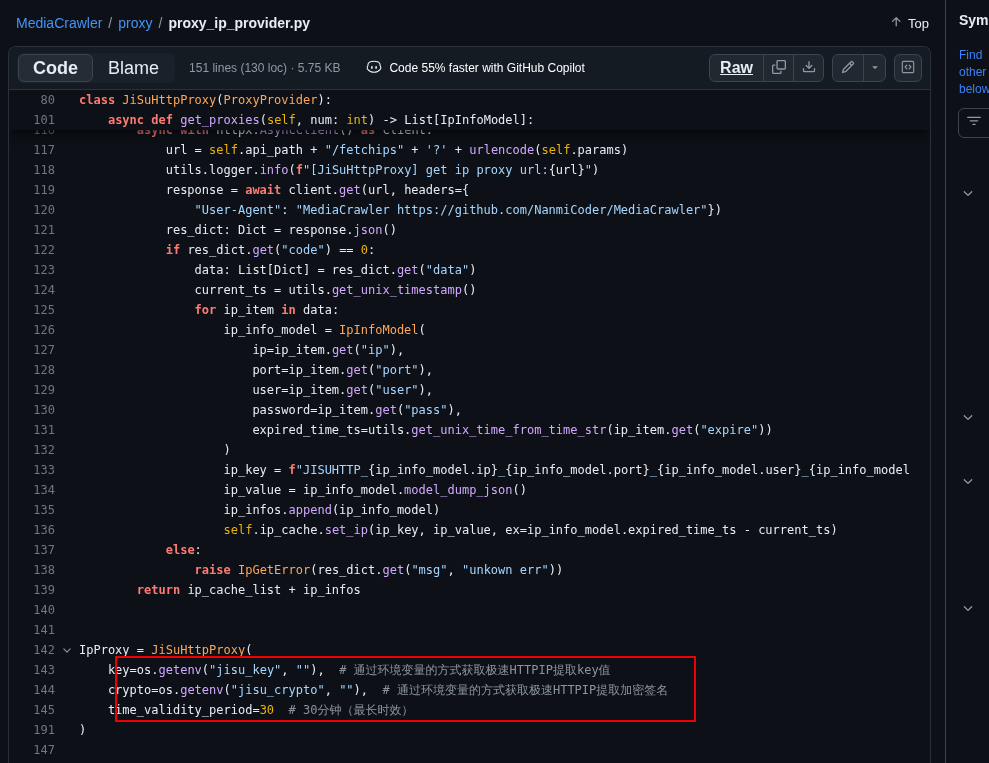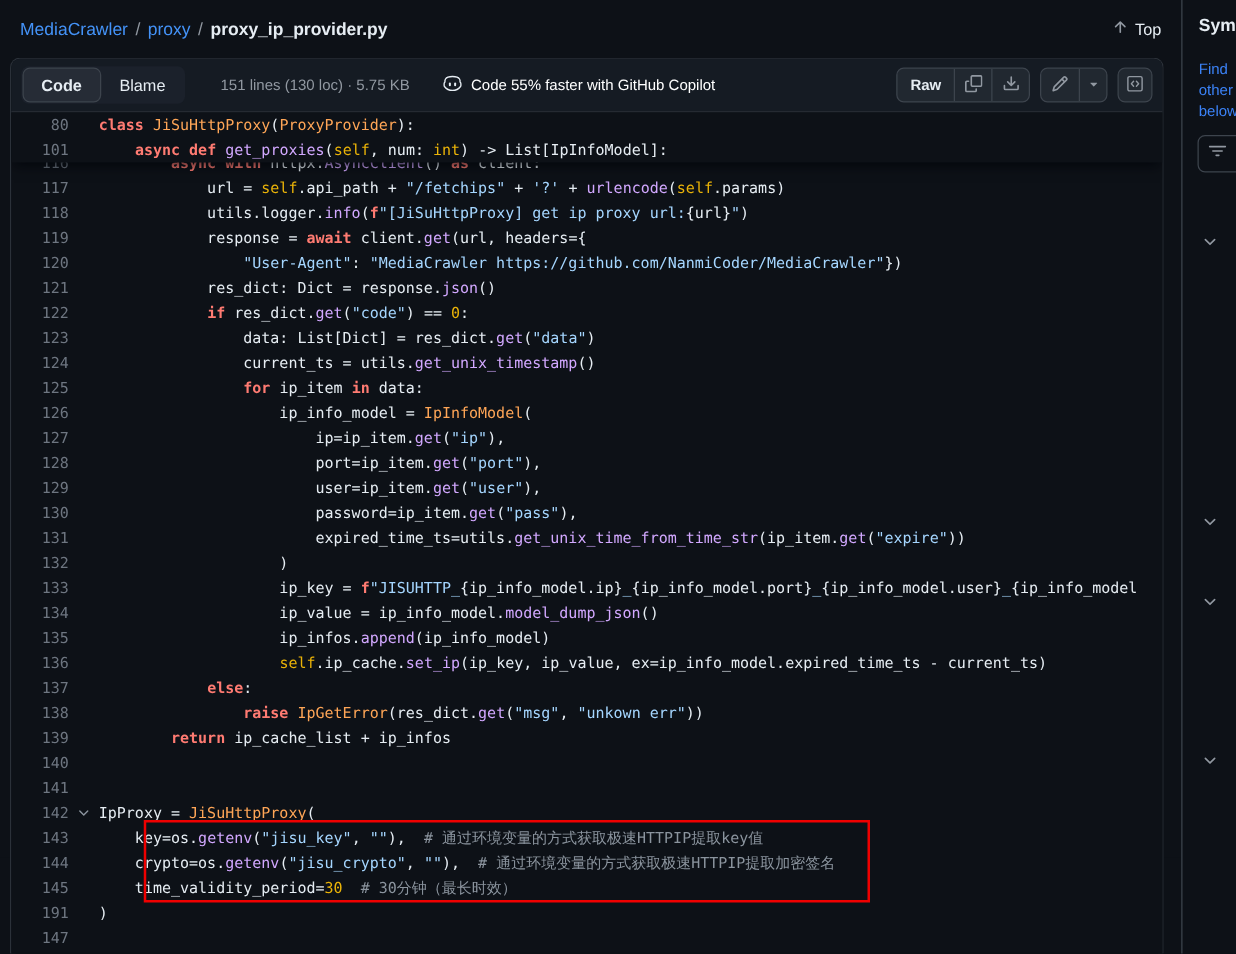--- a/index.html
+++ b/index.html
@@ -22,36 +22,36 @@
   #file-box { position:absolute; left:8px; top:46px; width:923px; height:717px;
     border:1px solid #2b3139; border-bottom:none; border-radius:8px 8px 0 0;
     overflow:hidden; background:#0d1117; }
 
   
   #toolbar { height:43px; display:flex; align-items:center; justify-content:space-between;
     padding:0 8px; background:#151b23; border-bottom:1px solid #2b3139; }
   .tb-left { display:flex; align-items:center; }
   .seg-control { display:flex; align-items:center; background:#1b212b; border-radius:6px;
     height:30px; padding:1px; }
-  .seg-item { height:28px; padding:0 14px; display:flex; align-items:center; font-size:13px;
+  .seg-item { height:28px; padding:0 14px; display:flex; align-items:center; font-size:18px;
     color:#e6edf3; background:transparent; border:1px solid transparent; border-radius:6px;
     cursor:pointer; font-family:inherit; }
   .seg-item.selected { background:#262c36; border-color:#3d444d; font-weight:700; }
-  .file-stats { margin-left:28px; font-size:12px; color:#9198a1; white-space:nowrap; }
+  .file-stats { margin-left:14px; font-size:12px; color:#9198a1; white-space:nowrap; }
   .copilot { margin-left:26px; display:flex; align-items:center; gap:7px; font-size:12px;
     color:#ffffff; cursor:pointer; white-space:nowrap; }
   .copilot svg { color:#e6edf3; }
 
   .tb-right { display:flex; align-items:center; gap:8px; }
   .btn-group { display:flex; align-items:stretch; height:28px; border:1px solid #3d444d;
     border-radius:6px; overflow:hidden; background:#212830; }
   .btn-group > * { display:flex; align-items:center; justify-content:center;
     background:transparent; border:0; cursor:pointer; color:#9198a1; font-family:inherit; }
   .btn-group > * + * { border-left:1px solid #3d444d; }
-  .raw-label { padding:0 10px; font-size:12px; font-weight:700; color:#e6edf3; }
+  .raw-label { padding:0 10px; font-size:16px; font-weight:700; color:#e6edf3;text-decoration:underline; }
   .icon-btn-seg { width:30px; }
   .icon-btn-sm { width:22px; }
   .lone-btn { width:28px; height:28px; display:flex; align-items:center; justify-content:center;
     border:1px solid #3d444d; border-radius:6px; background:#212830; color:#9198a1; cursor:pointer; }
 
   
   #code-pane { position:relative; height:672px; background:#0d1117;
     font-family:"DejaVu Sans Mono", monospace; font-size:12px; overflow:hidden; }
   .crow { display:flex; height:20px; line-height:20px; }
   .ln { flex:0 0 46px; text-align:right; color:#6e7681; cursor:pointer; user-select:none; }

